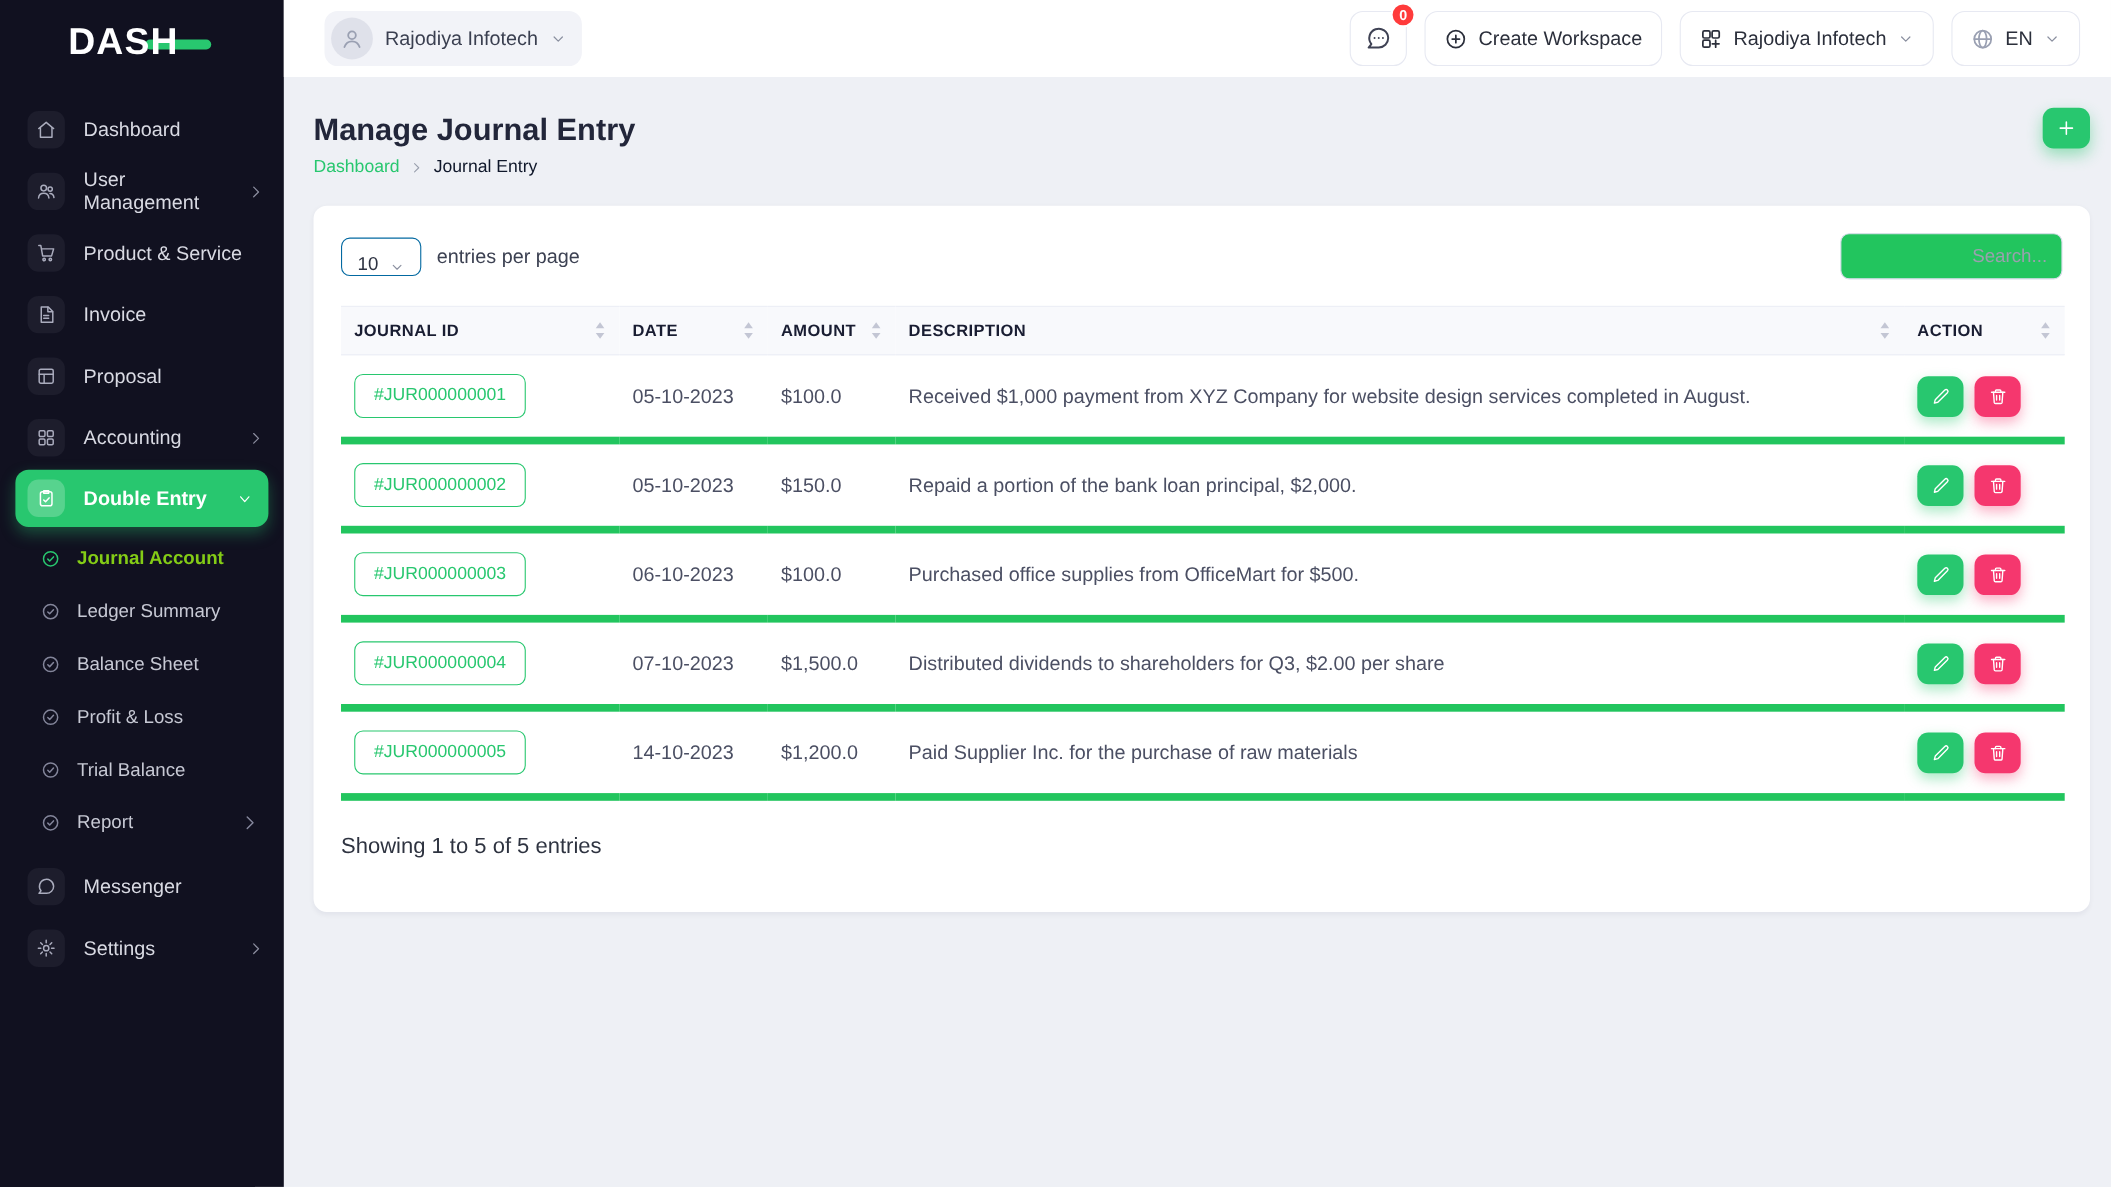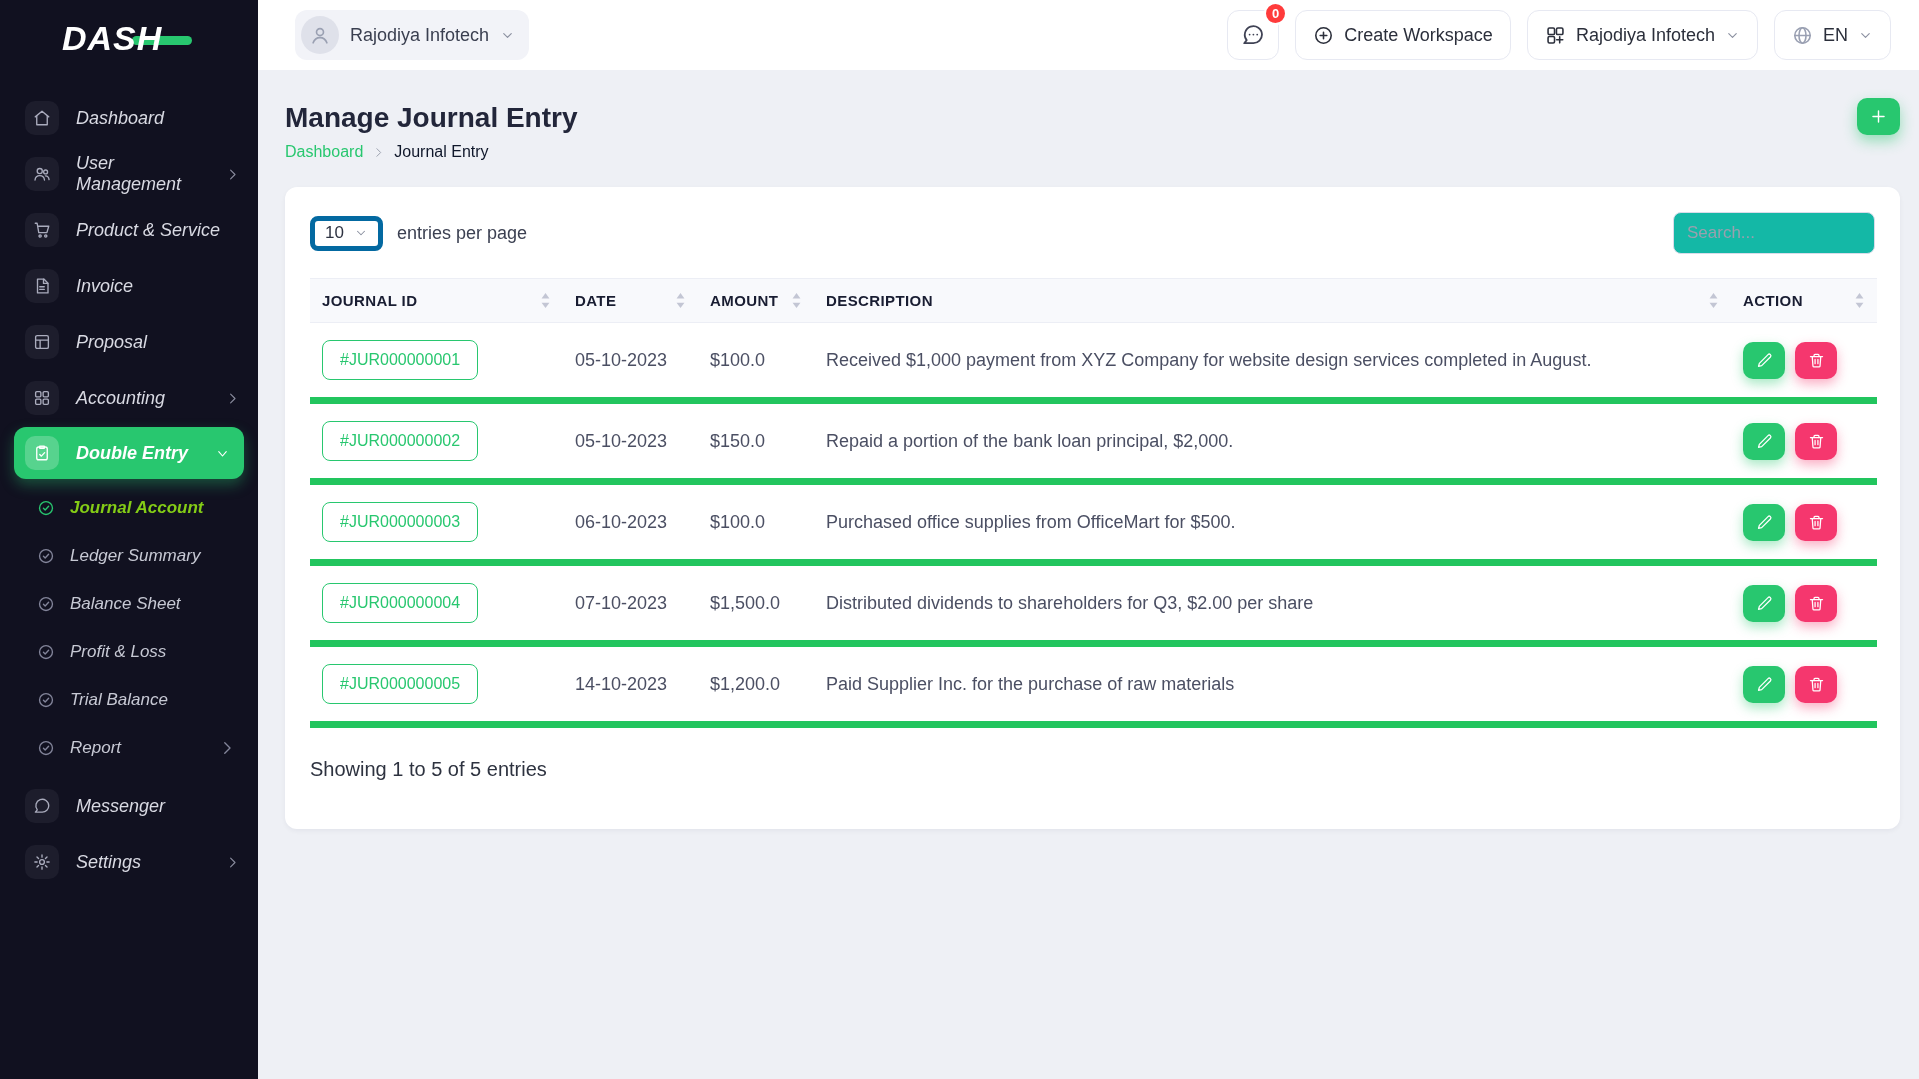--- a/index.html
+++ b/index.html
@@ -1,21 +1,21 @@
 <!DOCTYPE html>
 <html><head>
 <meta charset="utf-8">
 <style>
   * { box-sizing: border-box; margin: 0; padding: 0; }
   html, body { width: 1919px; height: 1079px; overflow: hidden; }
   body { font-family: "Liberation Sans", sans-serif; background: #eef0f5; }
   .app { display: flex; width: 100%; height: 100%; }
 
   
-  .sidebar { width: 258px; min-width: 258px; height: 100%; background: #111120; display: flex; flex-direction: column; font-style: italic; }
+  .sidebar { width: 258px; min-width: 258px; height: 100%; background: #111120; display: flex; flex-direction: column; }
   .logo-wrap { height: 76px; display: flex; align-items: center; padding-left: 62px; position: relative; flex: none; cursor: pointer; }
   .logo-text { color: #ffffff; font-weight: bold; font-size: 34px; letter-spacing: 1px; position: relative; z-index: 2; }
   .logo-dash { position: absolute; left: 132px; top: 36px; width: 60px; height: 9px; background: #28c76f; border-radius: 5px; z-index: 1; }
   .nav { padding-top: 14px; }
   .nav-item { display: flex; align-items: center; gap: 17px; height: 56px; padding: 0 18px 0 25px; color: #d9dae3; font-size: 18px; cursor: pointer; }
   .icon-chip { width: 34px; height: 34px; border-radius: 10px; background: #1d1d2c; color: #aaacbd; display: flex; align-items: center; justify-content: center; flex: none; }
   .icon-chip svg { width: 18px; height: 18px; }
   .chev { color: #8b8d9e; margin-left: auto; display: flex; align-items: center; }
   .chev svg { width: 15px; height: 15px; }
   .nav-item.active { background: #28c76f; margin: 1px 14px; height: 52px; border-radius: 12px; padding: 0 14px 0 11px; color: #ffffff; font-weight: bold; box-shadow: 0 6px 14px rgba(40,199,111,.35); }
@@ -53,23 +53,23 @@
   .breadcrumb .root { color: #28c76f; cursor: pointer; }
   .breadcrumb .sep { color: #9aa0ae; display: flex; }
   .breadcrumb .sep svg { width: 13px; height: 13px; }
   .breadcrumb .cur { color: #0f172a; }
   .add-btn { width: 43px; height: 37px; margin-top: 8px; background: #28c76f; border: none; border-radius: 10px; color: #fff; display: flex; align-items: center; justify-content: center; cursor: pointer; box-shadow: 0 6px 14px rgba(40,199,111,.45); }
   .add-btn svg { width: 19px; height: 19px; }
 
   .card { background: #fff; border-radius: 12px; margin-top: 26px; padding: 25px 25px 48px; box-shadow: 0 2px 5px rgba(25,28,50,.05); }
   .controls { display: flex; align-items: center; justify-content: space-between; margin-bottom: 24px; }
   .per-page { display: flex; align-items: center; gap: 14px; font-size: 18px; color: #3c4152; }
-  .select-box { width: 73px; height: 35px; border: 5px solid #0369a1; border-radius: 8px; background: #fff; display: flex; align-items: center; justify-content: center; gap: 10px; font-size: 17px; color: #2e3342; cursor: pointer; }
+  .select-box { width: 73px; height: 35px; border: 1px solid #0369a1; border-radius: 8px; background: #fff; display: flex; align-items: flex-end; justify-content: center; gap: 10px; font-size: 17px; color: #2e3342; cursor: pointer; }
   .select-box .chev-s svg { width: 14px; height: 14px; }
-  .search-input { width: 202px; height: 42px; border: 1px solid #d8dcea; border-radius: 8px; padding: 0 13px; font-size: 17px; color: #333; outline: none; font-family: inherit; background: #14b8a6; }
+  .search-input { width: 202px; height: 42px; border: 1px solid #d8dcea; border-radius: 8px; padding: 0 13px; font-size: 17px; color: #333; outline: none; font-family: inherit; background: #22c55e; text-align: right; }
   .search-input::placeholder { color: #9aa0ae; }
 
   table { width: 100%; border-collapse: collapse; table-layout: fixed; }
   thead th { background: #f8f9fc; border-top: 1px solid #eceef5; border-bottom: 1px solid #eceef5; padding: 13px 12px; font-size: 15px; font-weight: bold; color: #191d32; text-transform: uppercase; letter-spacing: .4px; text-align: left; cursor: pointer; }
   .th-inner { display: flex; align-items: center; justify-content: space-between; gap: 8px; }
   .sort { color: #c3c6d4; flex: none; display: flex; }
   .sort svg { width: 11px; height: 17px; }
   tbody td { padding: 17px 12px; border-bottom: 7px solid #22c55e; font-size: 18px; color: #4b4f63; vertical-align: middle; }
   .jbadge { display: inline-block; border: 1px solid #28c76f; color: #28c76f; background: #fff; border-radius: 8px; padding: 10px 17px; font-size: 16px; }
   .actions { display: flex; gap: 10px; }

